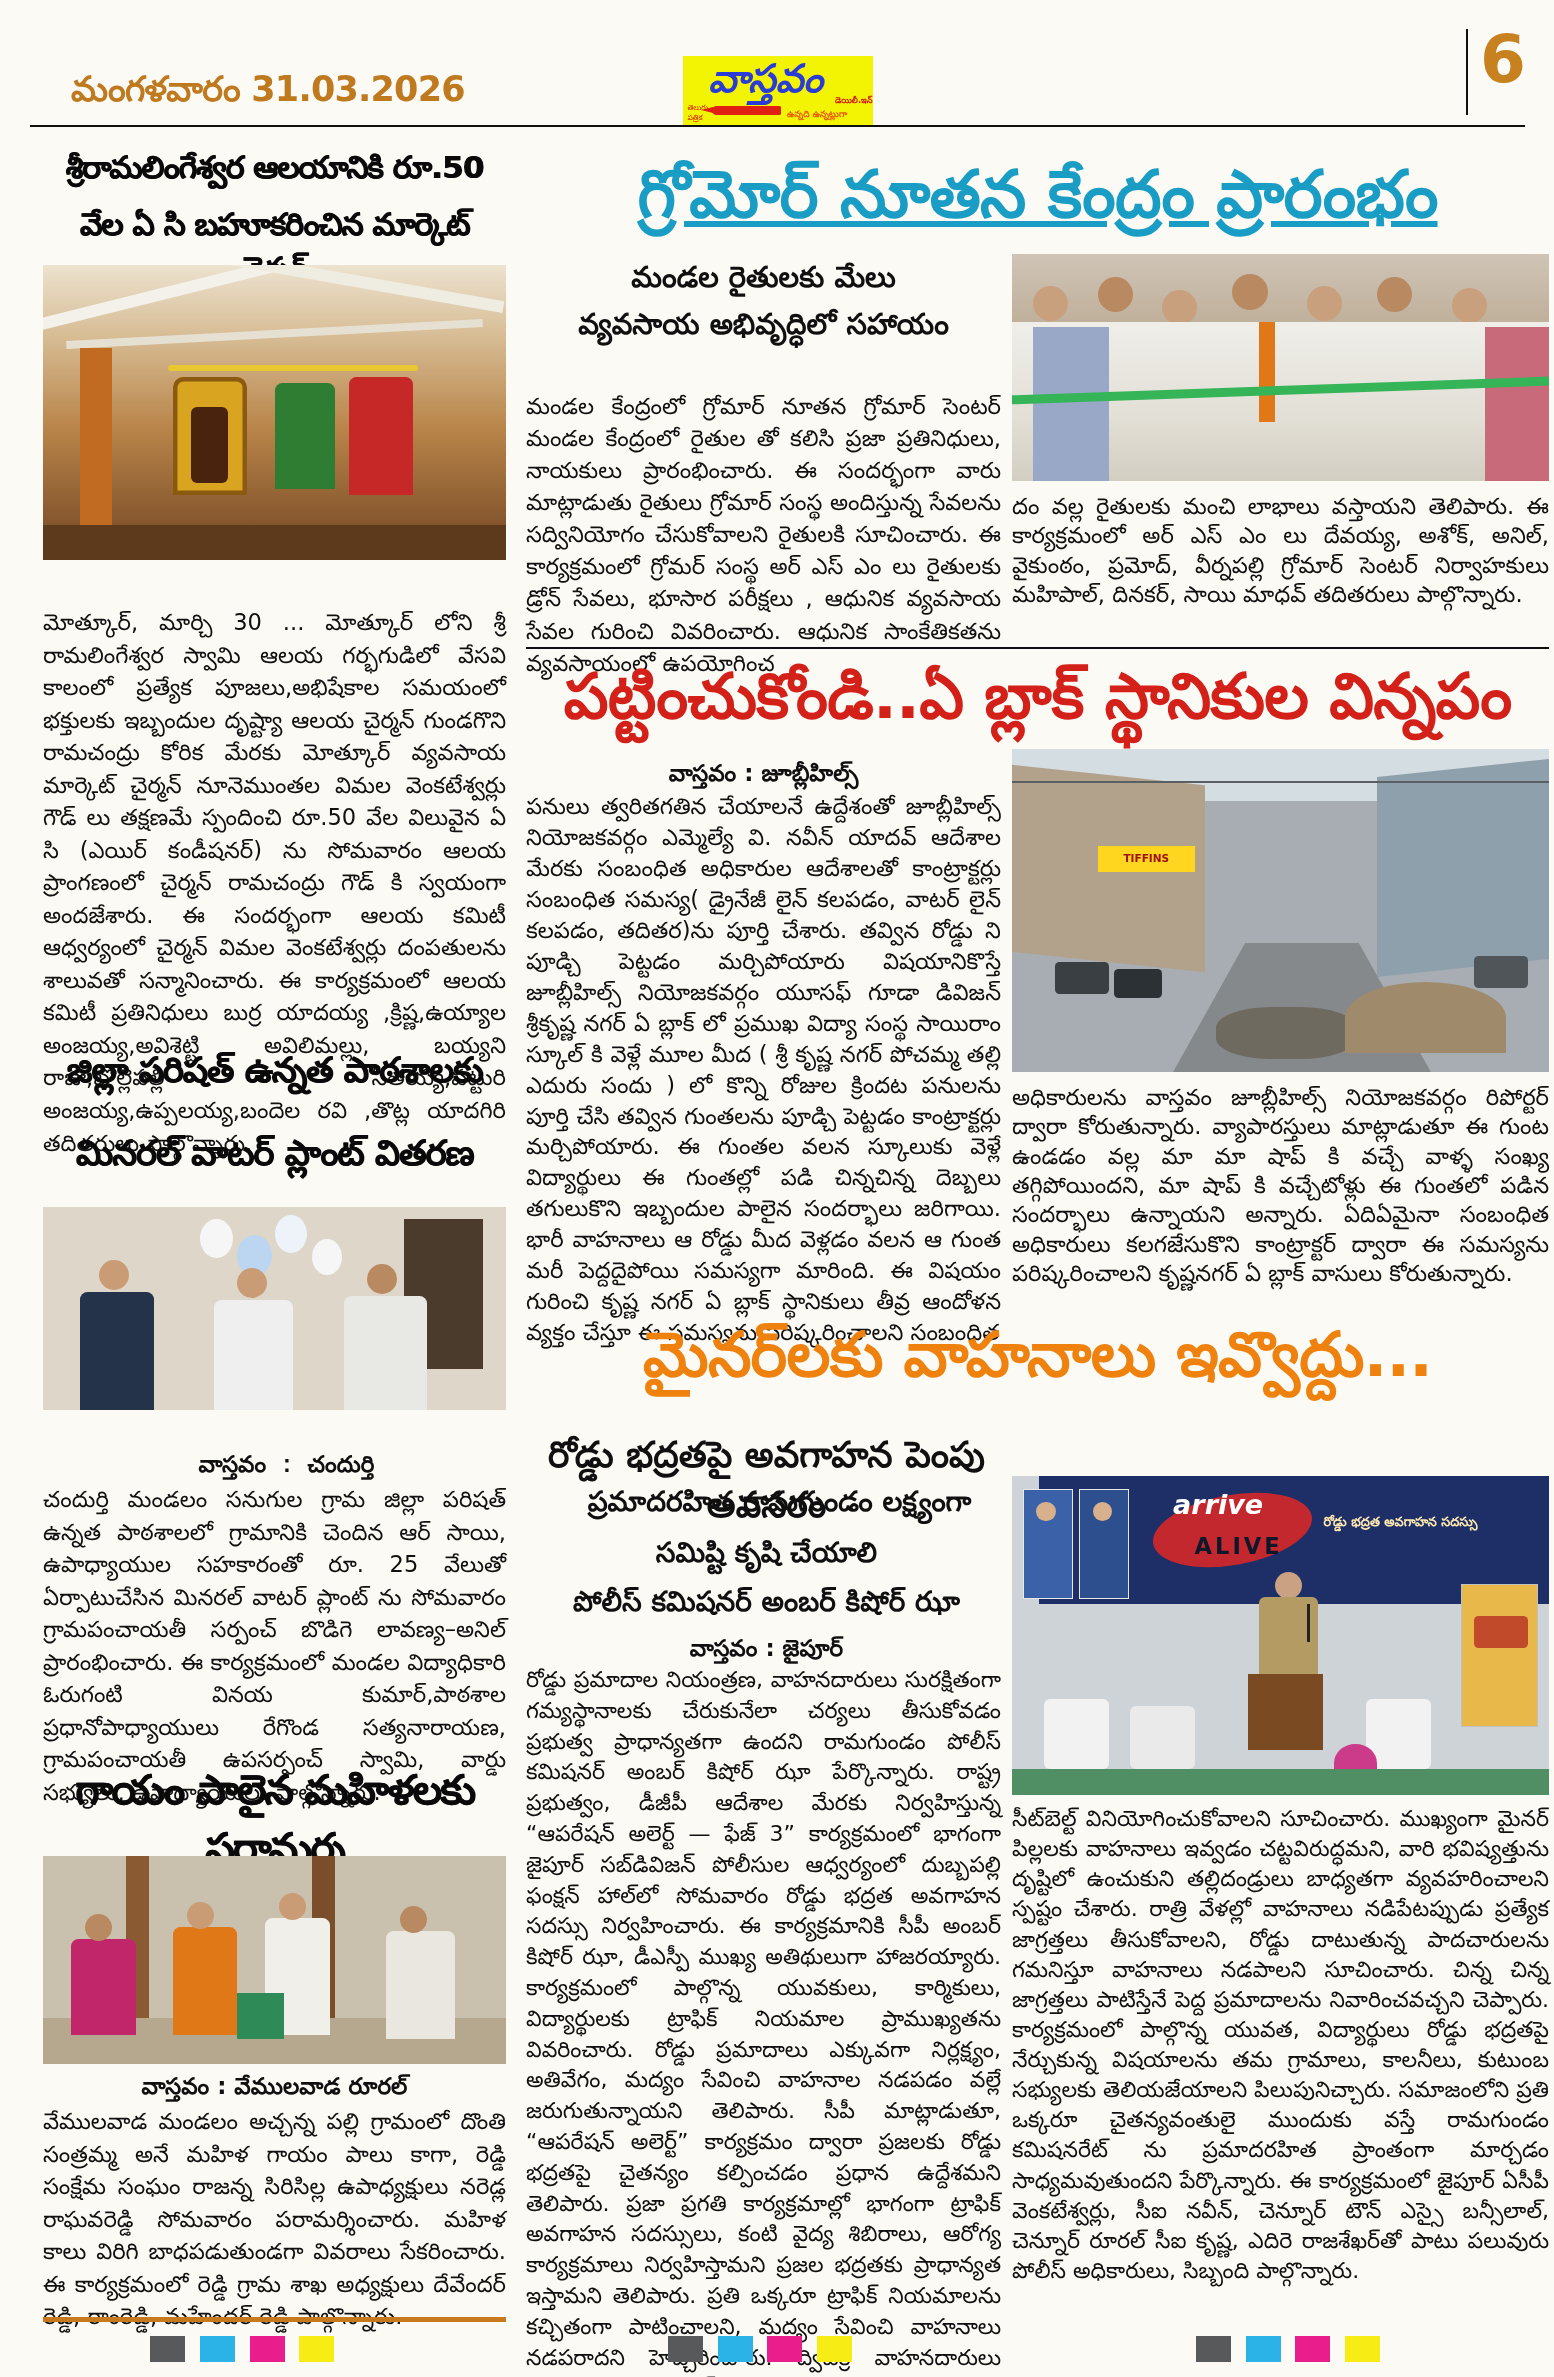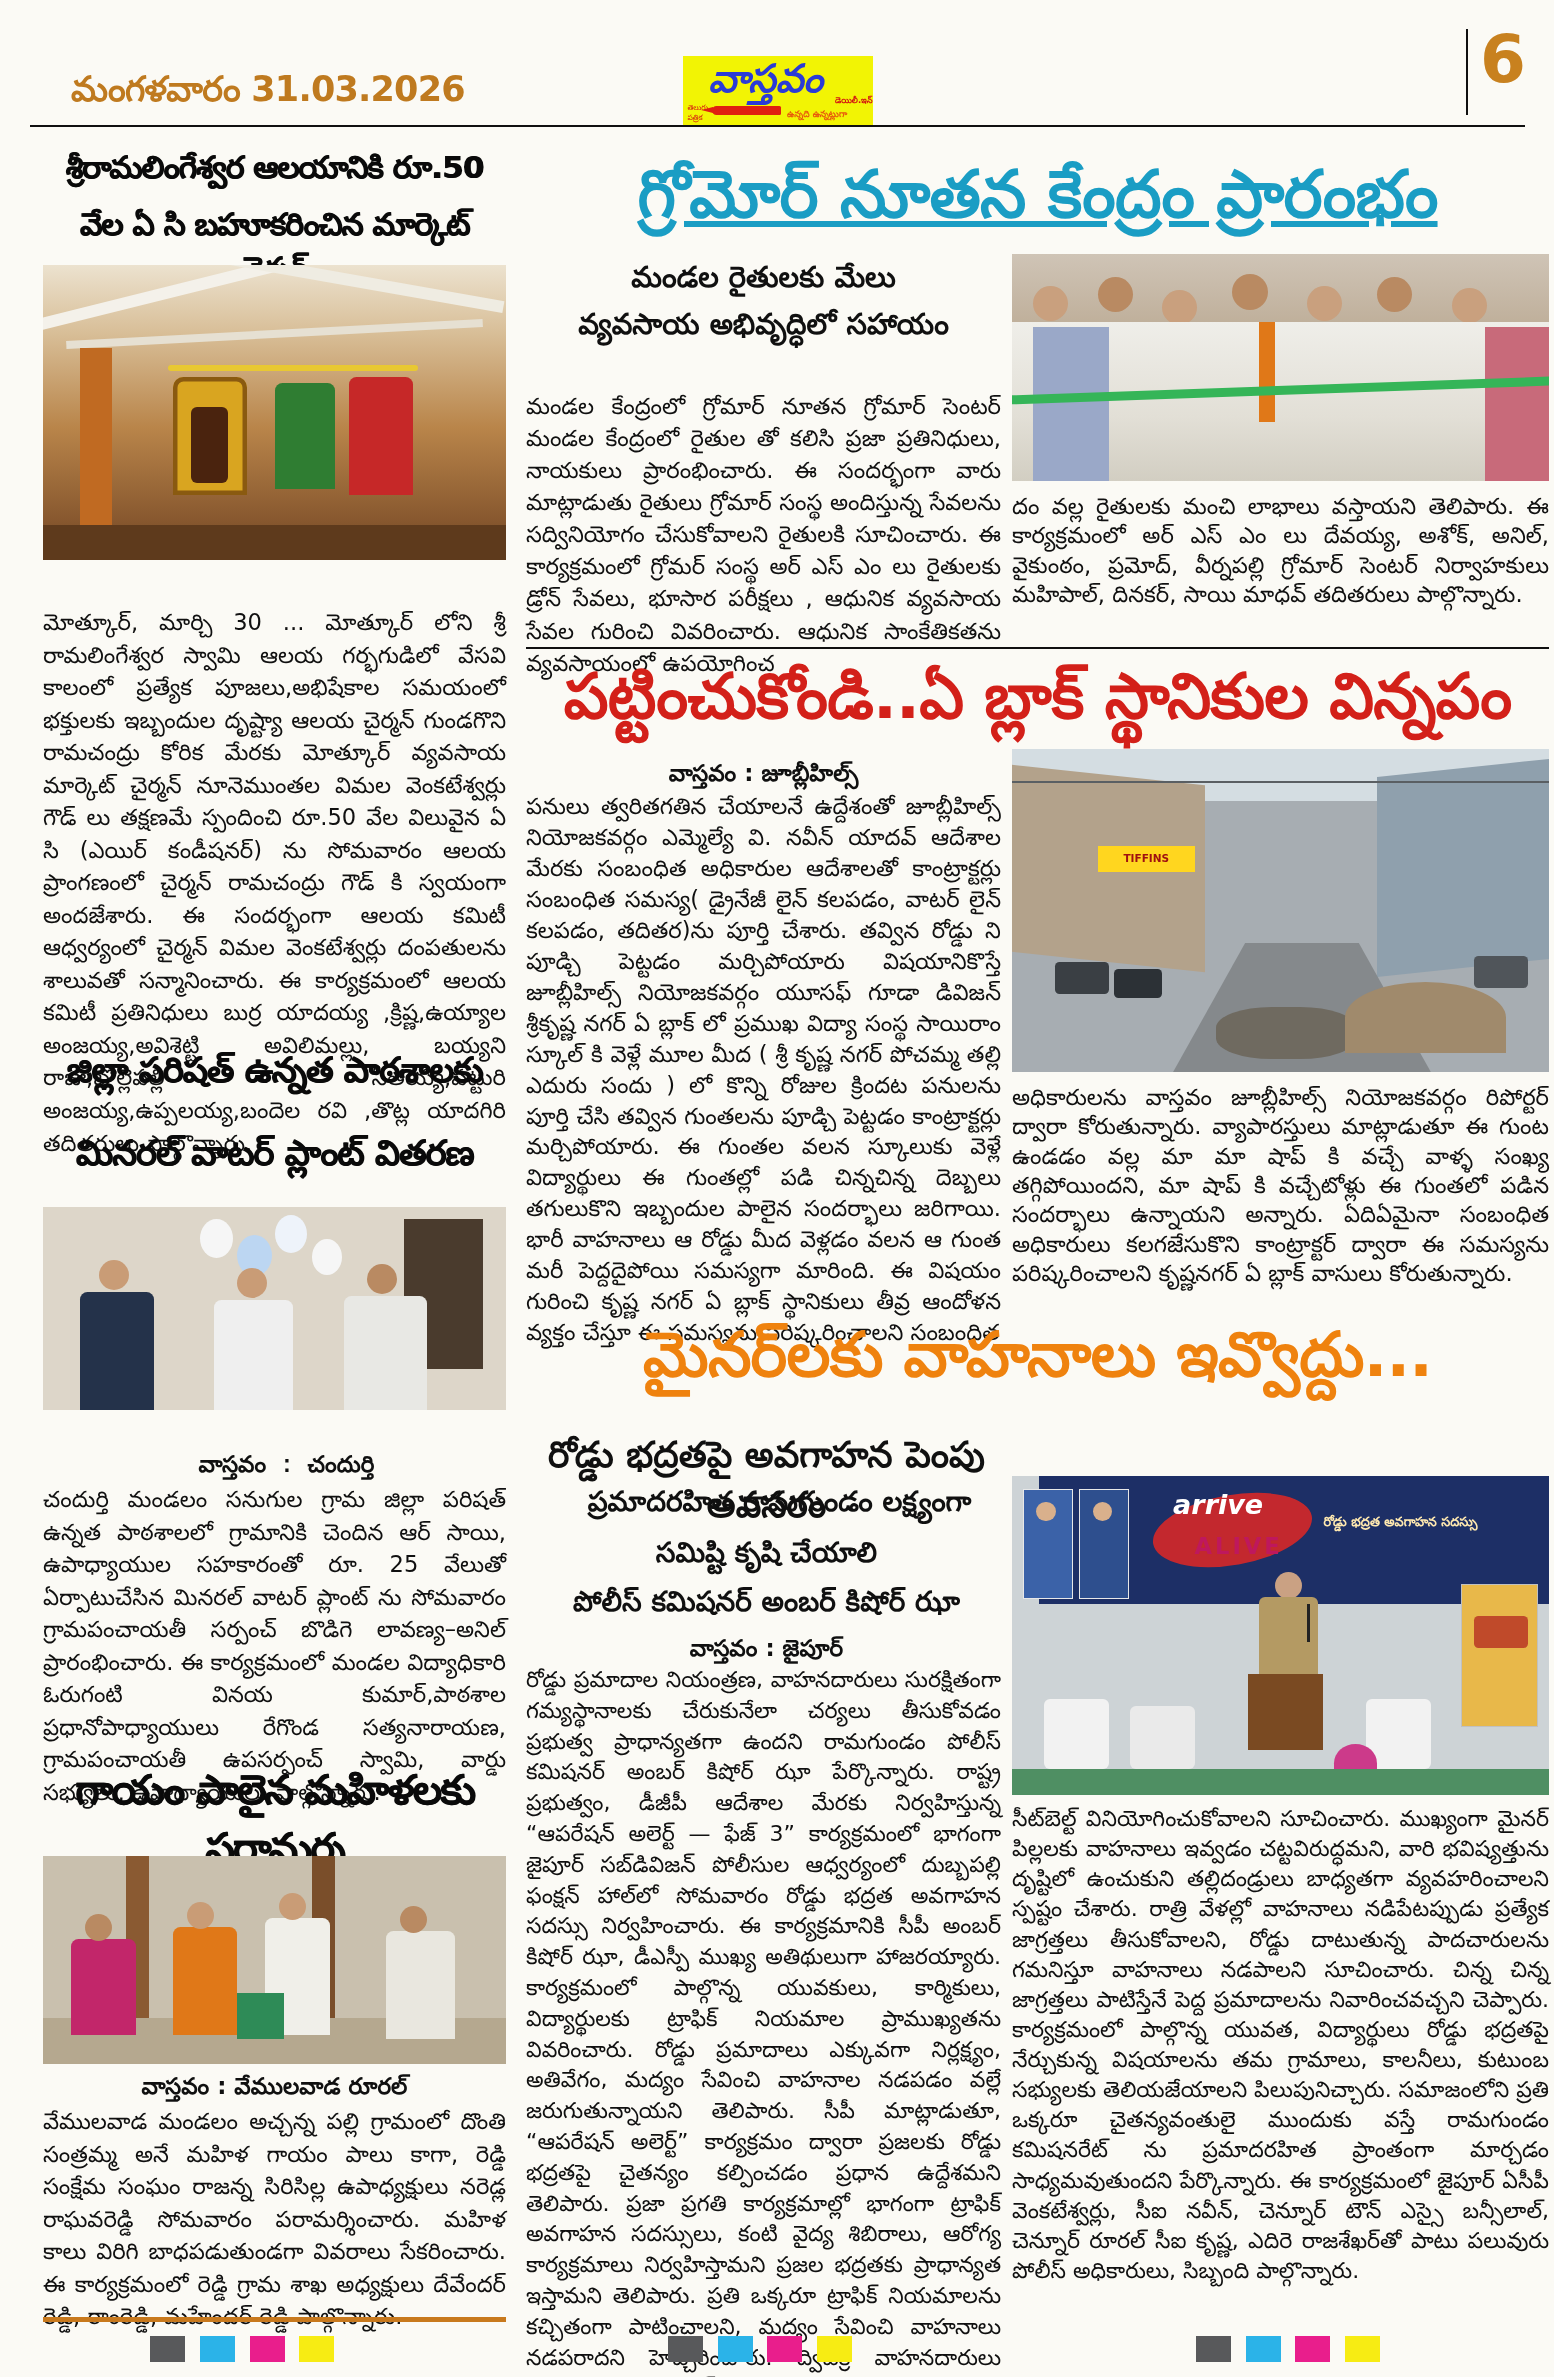--- a/index.html
+++ b/index.html
@@ -159,21 +159,21 @@
   <div class="abs subhead" style="left:539px;top:1485px;width:481px;font-size:28px;">ప్రమాదరహిత రామగుండం లక్ష్యంగా</div>
   <div class="abs subhead" style="left:526px;top:1536px;width:481px;font-size:28px;">సమిష్టి కృషి చేయాలి</div>
   <div class="abs subhead" style="left:526px;top:1585px;width:481px;font-size:28px;">పోలీస్ కమిషనర్ అంబర్ కిషోర్ ఝా</div>
   <div class="abs dateline" style="left:526px;top:1635px;width:481px;">వాస్తవం : జైపూర్</div>
   <div class="abs body-text" style="left:526px;top:1665px;width:475px;height:654px;font-size:22px;line-height:1.40;">రోడ్డు ప్రమాదాల నియంత్రణ, వాహనదారులు సురక్షితంగా గమ్యస్థానాలకు చేరుకునేలా చర్యలు తీసుకోవడం ప్రభుత్వ ప్రాధాన్యతగా ఉందని రామగుండం పోలీస్ కమిషనర్ అంబర్ కిషోర్ ఝా పేర్కొన్నారు. రాష్ట్ర ప్రభుత్వం, డీజీపీ ఆదేశాల మేరకు నిర్వహిస్తున్న “ఆపరేషన్ అలెర్ట్ — ఫేజ్ 3” కార్యక్రమంలో భాగంగా జైపూర్ సబ్‌డివిజన్ పోలీసుల ఆధ్వర్యంలో దుబ్బపల్లి ఫంక్షన్ హాల్‌లో సోమవారం రోడ్డు భద్రత అవగాహన సదస్సు నిర్వహించారు. ఈ కార్యక్రమానికి సీపీ అంబర్ కిషోర్ ఝా, డీఎస్పీ ముఖ్య అతిథులుగా హాజరయ్యారు. కార్యక్రమంలో పాల్గొన్న యువకులు, కార్మికులు, విద్యార్థులకు ట్రాఫిక్ నియమాల ప్రాముఖ్యతను వివరించారు. రోడ్డు ప్రమాదాలు ఎక్కువగా నిర్లక్ష్యం, అతివేగం, మద్యం సేవించి వాహనాల నడపడం వల్లే జరుగుతున్నాయని తెలిపారు. సీపీ మాట్లాడుతూ, “ఆపరేషన్ అలెర్ట్” కార్యక్రమం ద్వారా ప్రజలకు రోడ్డు భద్రతపై చైతన్యం కల్పించడం ప్రధాన ఉద్దేశమని తెలిపారు. ప్రజా ప్రగతి కార్యక్రమాల్లో భాగంగా ట్రాఫిక్ అవగాహన సదస్సులు, కంటి వైద్య శిబిరాలు, ఆరోగ్య కార్యక్రమాలు నిర్వహిస్తామని ప్రజల భద్రతకు ప్రాధాన్యత ఇస్తామని తెలిపారు. ప్రతి ఒక్కరూ ట్రాఫిక్ నియమాలను కచ్చితంగా పాటించాలని, మద్యం సేవించి వాహనాలు నడపరాదని హెచ్చరించారు. ద్విచక్ర వాహనదారులు తప్పనిసరిగా హెల్మెట్ ధరించాలని, నాలుగు చక్రాల వాహనదారులు</div>
 
   <div class="ph" style="left:1012px;top:1476px;width:537px;height:319px;background:#cdd3d6;">
     <span class="s" style="left:5%;top:0;width:95%;height:40%;background:#1d2f66;"></span>
     <span class="s" style="left:26%;top:6%;width:30%;height:22%;background:#d62828;border-radius:50%;transform:rotate(-10deg);opacity:.9;"></span>
     <span class="s" style="left:30%;top:4%;font-size:27px;color:#ffffff;font-style:italic;font-weight:bold;">arrive</span>
-    <span class="s" style="left:34%;top:18%;font-size:22.6px;color:#be185d;font-weight:800;letter-spacing:3px;">ALIVE</span>
+    <span class="s" style="left:34%;top:18%;font-size:22.6px;color:#0f172a;font-weight:800;letter-spacing:3px;">ALIVE</span>
     <span class="s" style="left:58%;top:12%;width:40%;font-size:12.8px;color:#ffe9b0;font-weight:bold;">రోడ్డు భద్రత అవగాహన సదస్సు</span>
     <span class="s" style="left:2%;top:4%;width:9%;height:34%;background:#3b62a8;border:1.5px solid #e8e8e8;"></span>
     <span class="s" style="left:12.5%;top:4%;width:9%;height:34%;background:#2e4f8e;border:1.5px solid #e8e8e8;"></span>
     <span class="s" style="left:4.5%;top:8%;width:19.6px;height:19.6px;background:#d9b08c;border-radius:50%;"></span>
     <span class="s" style="left:15%;top:8%;width:19.6px;height:19.6px;background:#d9b08c;border-radius:50%;"></span>
     <span class="s" style="right:2%;top:34%;width:14%;height:44%;background:#e8b84a;border:1.5px solid #c0c0c0;"></span>
     <span class="s" style="right:4%;top:44%;width:10%;height:10%;background:#c04a2a;border-radius:4.5px;"></span>
     <span class="s" style="left:49%;top:30%;width:27px;height:27px;background:#caa183;border-radius:50%;"></span>
     <span class="s" style="left:46%;top:38%;width:11%;height:30%;background:#b49a63;border-radius:6px 6px 0 0;"></span>
     <span class="s" style="left:44%;top:62%;width:14%;height:24%;background:#7a4a22;"></span>

